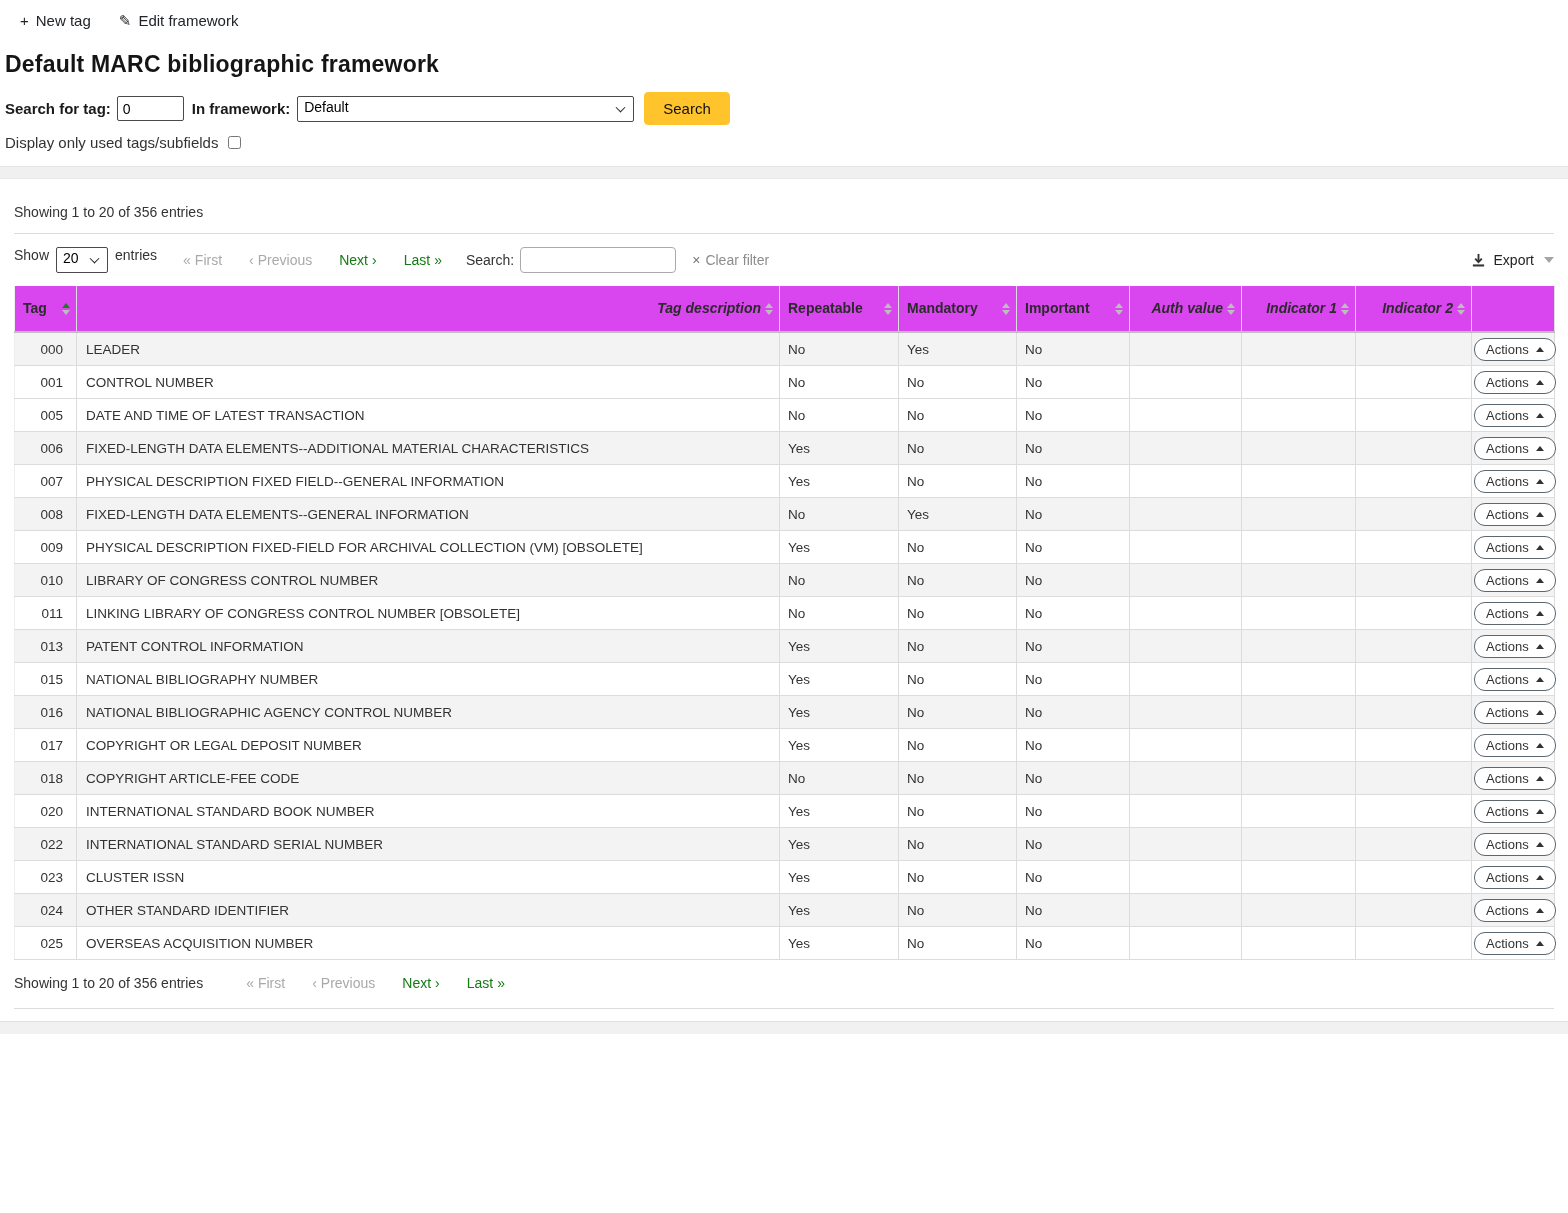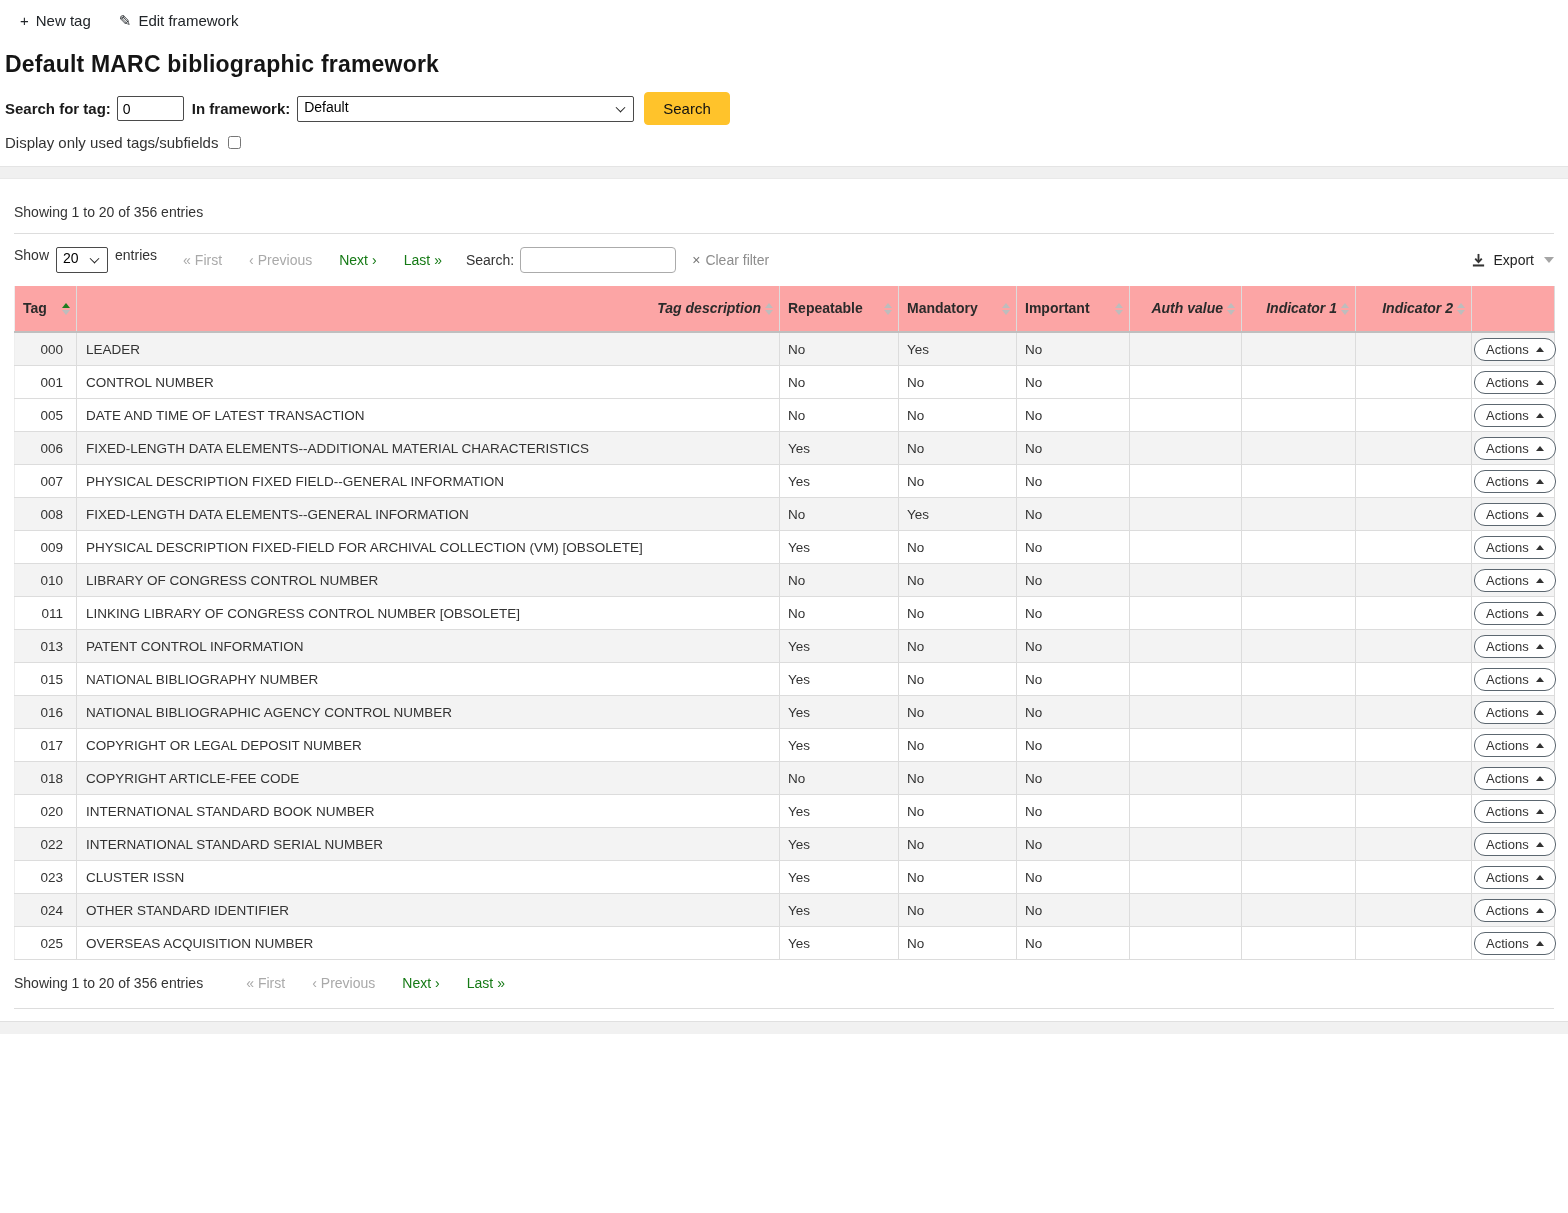--- a/index.html
+++ b/index.html
@@ -46,21 +46,21 @@
   .pg-link.disabled{color:var(--disabled);cursor:default;}
   .chev{font-size:14px;}
   .search-group{display:flex;align-items:center;gap:6px;margin-left:24px;}
   .dt-search-input{width:156px;height:26px;border:1px solid #ababab;border-radius:4px;font-family:inherit;font-size:13px;padding:2px 6px;}
   .clear-filter{display:inline-flex;align-items:center;gap:5px;color:#8d8d8d;margin-left:10px;cursor:pointer;}
   .clear-x{color:#777;font-size:14px;}
   .export-group{margin-left:auto;display:flex;align-items:center;gap:8px;color:#222;cursor:pointer;}
   .export-caret{width:0;height:0;border-left:5px solid transparent;border-right:5px solid transparent;border-top:6px solid #a5a5a5;margin-left:2px;}
   
   table{width:100%;border-collapse:collapse;table-layout:fixed;font-size:13.5px;}
-  thead th{font-size:14px;font-weight:700;color:#2b2b2b;height:46px;vertical-align:middle;position:relative;padding:4px 18px 4px 8px;border-right:1px solid var(--border);border-bottom:2px solid #bfbfbf;background:#fca5a5;}
+  thead th{font-size:14px;font-weight:700;color:#2b2b2b;height:46px;vertical-align:middle;position:relative;padding:4px 18px 4px 8px;border-right:1px solid var(--border);border-bottom:2px solid #bfbfbf;background:#d946ef;}
   thead th:first-child{border-left:1px solid #eee;}
   th.al-left{text-align:left;}
   th.al-center{text-align:right;font-style:italic;}
   th .th-label{display:inline-block;line-height:1.3;}
   th.narrow .th-label{max-width:72px;}
   .sort-icon{position:absolute;right:6px;top:50%;transform:translateY(-50%);display:flex;flex-direction:column;gap:2px;}
   .sort-up{width:0;height:0;border-left:4px solid transparent;border-right:4px solid transparent;border-bottom:5px solid #bdbdbd;}
   .sort-down{width:0;height:0;border-left:4px solid transparent;border-right:4px solid transparent;border-top:5px solid #bdbdbd;}
   .sort-icon.asc .sort-up{border-bottom-color:#1f7d1f;}
   tbody td{padding:9px 8px 8px;vertical-align:top;border-right:1px solid var(--border);border-bottom:1px solid var(--border);color:#333;}

